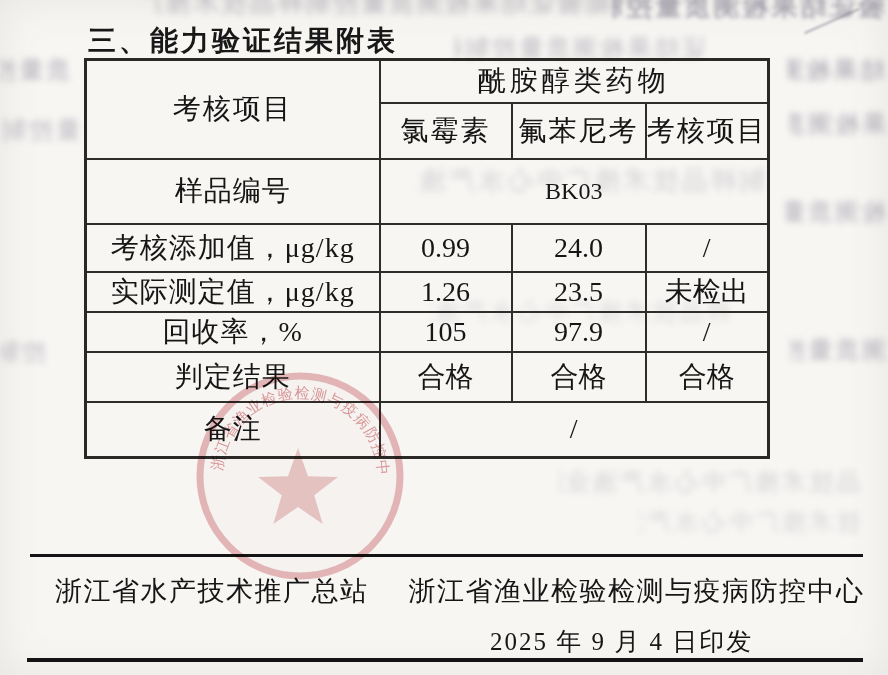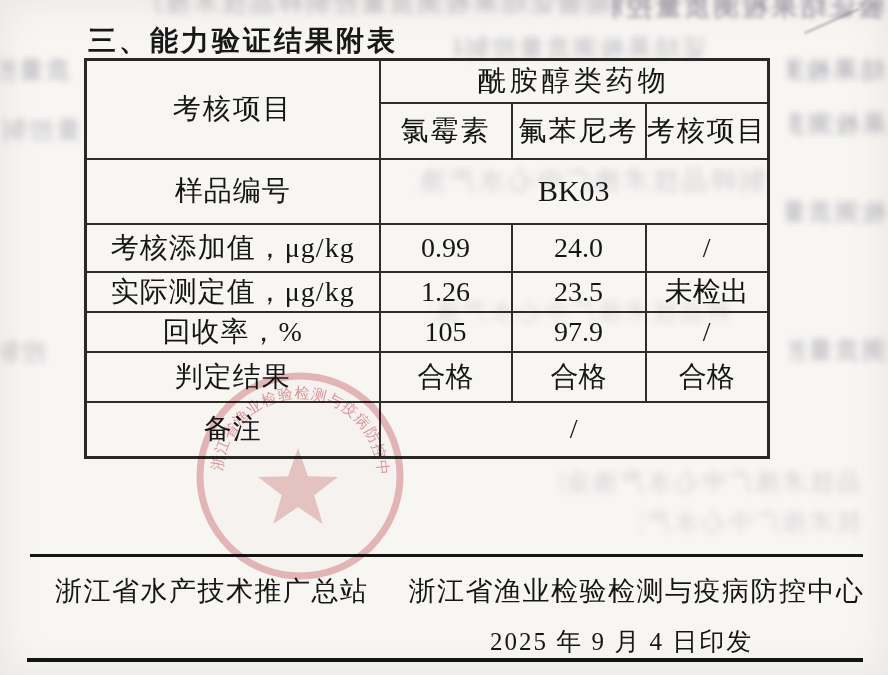--- a/index.html
+++ b/index.html
@@ -135,21 +135,21 @@
         <td rowspan="2" class="corner">考核项目</td>
         <td colspan="3" class="group">酰胺醇类药物</td>
       </tr>
       <tr style="height:56px">
         <td class="drug">氯霉素</td>
         <td class="drug">氟苯尼考</td>
         <td class="drug">考核项目</td>
       </tr>
       <tr style="height:65px">
         <td class="rowlab">样品编号</td>
-        <td colspan="3" class="val" style="font-size:30px">BK03</td>
+        <td colspan="3" class="val" style="font-size:24px">BK03</td>
       </tr>
       <tr style="height:48px">
         <td class="rowlab">考核添加值，μg/kg</td>
         <td class="val">0.99</td>
         <td class="val">24.0</td>
         <td class="val">/</td>
       </tr>
       <tr style="height:35px">
         <td class="rowlab">实际测定值，μg/kg</td>
         <td class="val">1.26</td>

